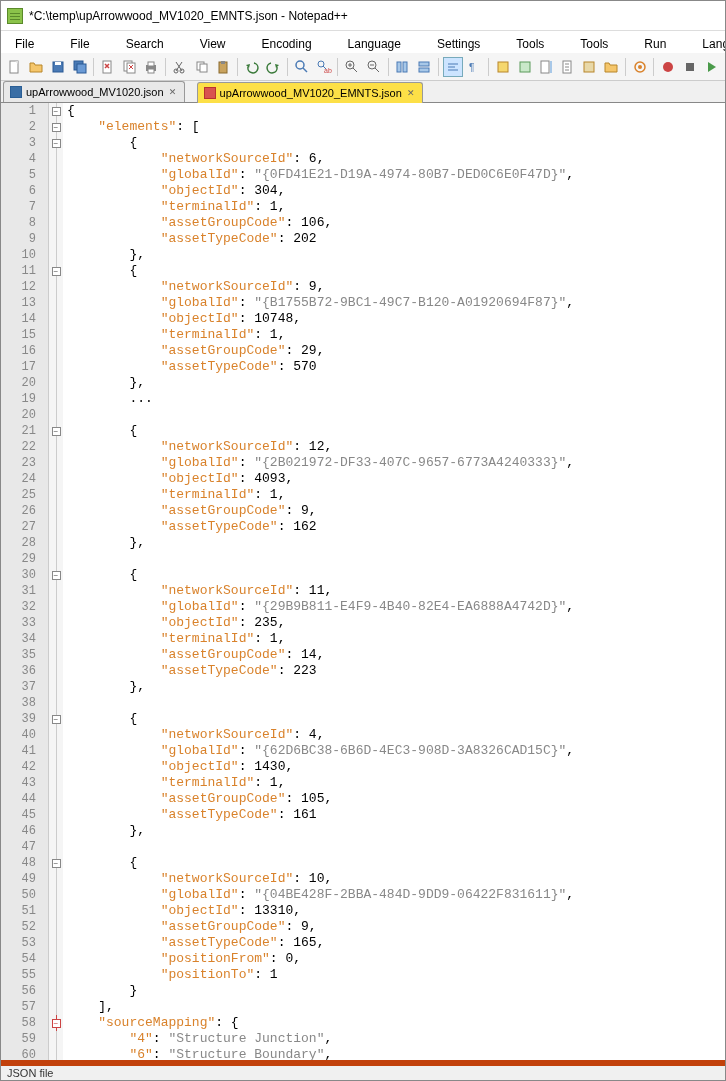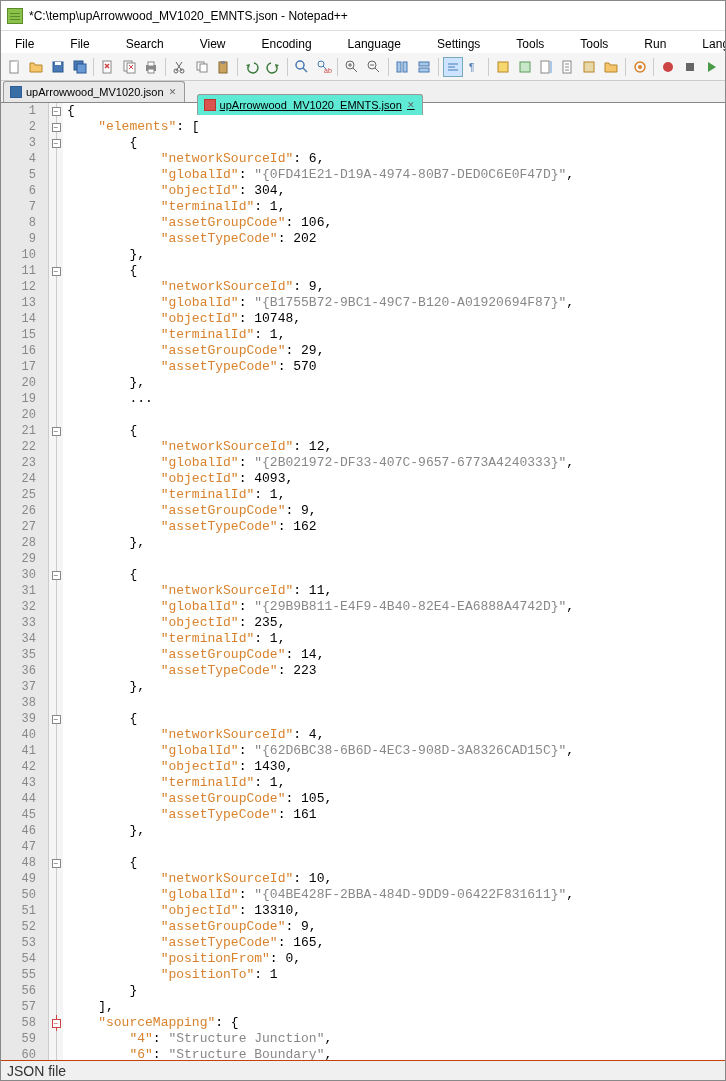--- a/index.html
+++ b/index.html
@@ -10,39 +10,39 @@
 .title-text { font-size: 12px; color: #000; }
 .menubar { height: 22px; display: flex; align-items: flex-end; padding: 0 4px; background: #fff; gap: 16px; }
 .menu-item { padding: 2px 10px; font-size: 12px; color: #000; cursor: default; }
 .toolbar { height: 28px; background: #f5f5f5; display: flex; align-items: center; padding: 2px 4px; gap: 2px; border-bottom: 1px solid #ccc; }
 .tb-btn { width: 20px; height: 20px; display: flex; align-items: center; justify-content: center; position: relative; }
 .tb-sep { width: 1px; height: 18px; background: #ccc; margin: 0 2px; }
 .tb-btn svg { width: 16px; height: 16px; }
 .tabbar { height: 22px; background: #f0f0f0; display: flex; align-items: flex-end; border-bottom: 1px solid #888; }
 .tab { height: 21px; padding: 0 6px; display: flex; align-items: center; gap: 4px; font-size: 11px; border: 1px solid #999; border-bottom: none; border-radius: 3px 3px 0 0; margin-right: 10px; margin-left: 2px; }
 .tab.inactive { background: #e8e8e8; }
-.tab.active { background: #5eead4; position: relative; top: 13px; text-decoration: underline; }
+.tab.active { background: #fde047; position: relative; top: 1px; }
 .tab-icon { width: 12px; height: 12px; display: inline-block; }
 .tab-icon.save { background: #3a6ea5; border: 1px solid #2a5e95; }
 .tab-icon.modified { background: #d9534f; border: 1px solid #b9332f; }
 .tab-close { width: 10px; height: 10px; font-size: 9px; color: #666; display: flex; align-items: center; justify-content: center; }
 .editor { flex: 1; display: flex; overflow: hidden; background: #fff; font-family: Consolas, "Courier New", monospace; font-size: 13px; }
 .gutter { width: 48px; background: #e8e8e8; border-right: 1px solid #ccc; text-align: right; color: #888; user-select: none; }
 .gutter-line { height: 16px; line-height: 16px; padding-right: 12px; font-size: 12px; }
 .fold-col { width: 14px; background: #f5f5f5; user-select: none; }
 .fold-mark { height: 16px; display: flex; align-items: center; justify-content: center; position: relative; }
 .fold-box { width: 9px; height: 9px; border: 1px solid #888; background: #fff; font-size: 8px; line-height: 7px; text-align: center; color: #555; }
 .fold-line { position: absolute; left: 50%; top: 0; bottom: 0; width: 1px; background: #ccc; }
 .fold-line.red { background: #c44; }
 .code { flex: 1; overflow: hidden; white-space: pre; }
 .code-line { height: 16px; line-height: 16px; padding-left: 4px; }
 .k { color: #d9822b; }
 .s { color: #888; }
 .p { color: #000; }
-.statusbar { height: 20px; background: #f0f0f0; border-top: 1px solid #c2410c; display: flex; align-items: center; padding: 0 6px; font-size: 14px; color: #333; }
+.statusbar { height: 20px; background: #f0f0f0; border-top: 6px solid #c2410c; display: flex; align-items: center; padding: 0 6px; font-size: 11px; color: #333; }
 </style>
 </head>
 <body>
 
 <div class="titlebar">
   <span class="titlebar-icon"></span>
   <span class="title-text">*C:\temp\upArrowwood_MV1020_EMNTS.json - Notepad++</span>
 </div>
 
 <div class="menubar" id="menubar">

